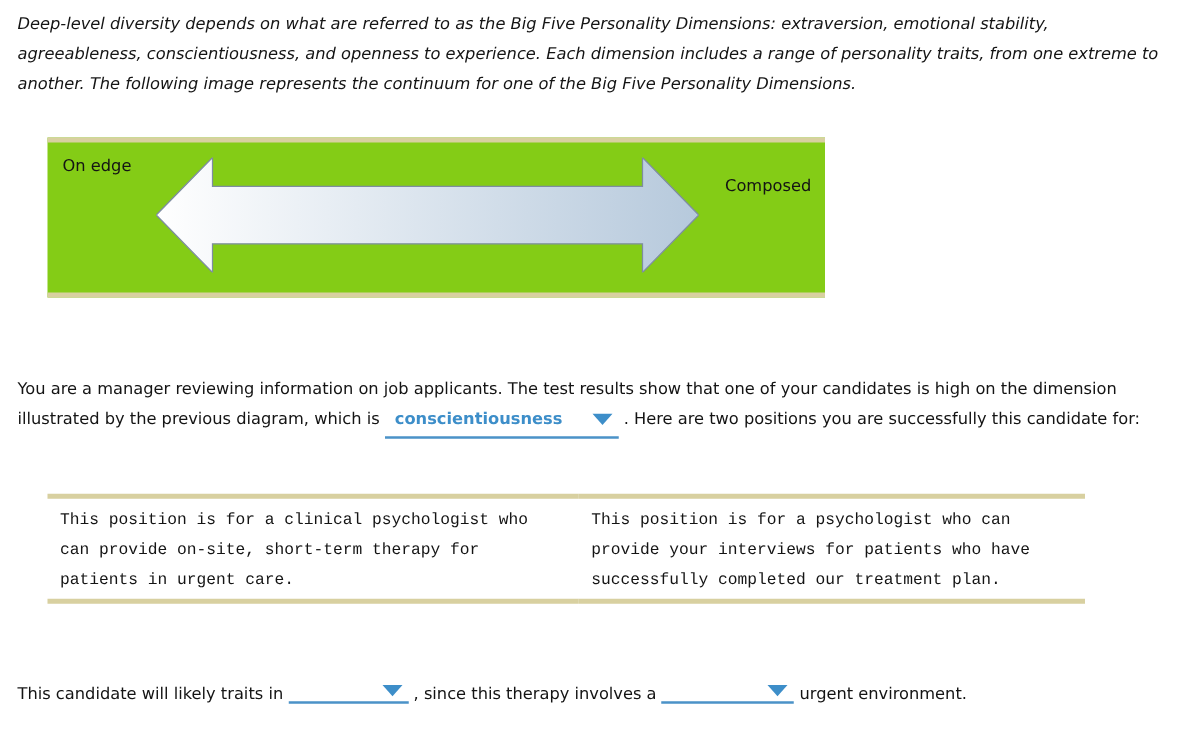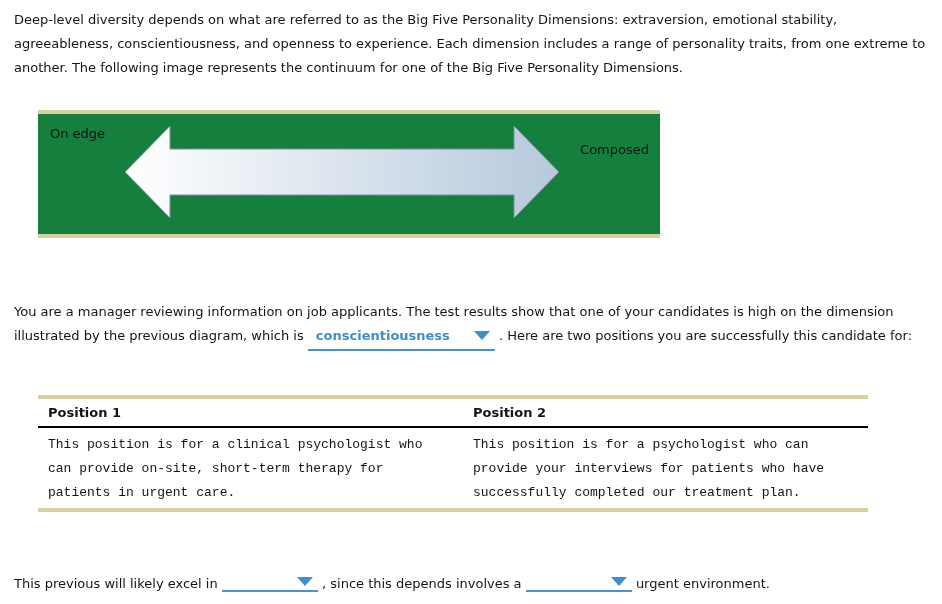--- a/index.html
+++ b/index.html
@@ -4,30 +4,30 @@
 <style>
   * { box-sizing: border-box; }
   html,body { margin:0; padding:0; background:#fff; }
   body {
     width: 942px; height: 604px; overflow: hidden;
     padding: 8px 0 0 14px;
     font-family: "DejaVu Sans", "Liberation Sans", sans-serif;
     font-size: 13px; line-height: 24px; color: #141414;
   }
   p { margin: 0; }
-  .intro { width: 918px; }
+  .intro { width: 918px; font-style: italic; }
 
   
   .diagram {
     position: relative;
     margin: 30px 0 0 24px;
     width: 622px; height: 128px;
     border-top: 4px solid #d8d0a0;
     border-bottom: 4px solid #d8d0a0;
-    background: #15803d;
+    background: #84cc16;
   }
   .diagram .left-label  { position: absolute; left: 12px;  top: 8px; }
   .diagram .right-label { position: absolute; right: 11px; top: 24px; }
   .arrow-wrap { position: absolute; left: 87px; top: 12px; width: 434px; height: 92px; }
   .arrow-wrap svg { display: block; }
 
   
   .q-para { margin: 62px 0 0; width: 930px; }
 
   
@@ -106,36 +106,32 @@
   </span>
   <span>. Here are two positions you are successfully this candidate for:</span>
 </p>
 
 <table class="ptable">
   <colgroup>
       <col class="col1">
       <col class="col2">
     </colgroup>
   <tbody>
-      <tr>
-    <th>Position 1</th>
-    <th>Position 2</th>
-  </tr>
   <tr>
     <td>This position is for a clinical psychologist who can provide on-site, short-term therapy for patients in urgent care.</td>
     <td>This position is for a psychologist who can provide your interviews for patients who have successfully completed our treatment plan.</td>
   </tr>
 </tbody>
   </table>
 
 <p class="final">
-  <span>This previous will likely excel in</span>
+  <span>This candidate will likely traits in</span>
   <span class="dropdown empty w1">
     <span></span>
     <span class="dd-arrow"></span>
   </span>
-  <span>, since this depends involves a</span>
+  <span>, since this therapy involves a</span>
   <span class="dropdown empty w2">
     <span></span>
     <span class="dd-arrow"></span>
   </span>
   <span>urgent environment.</span>
 </p>
 
 </body></html>

